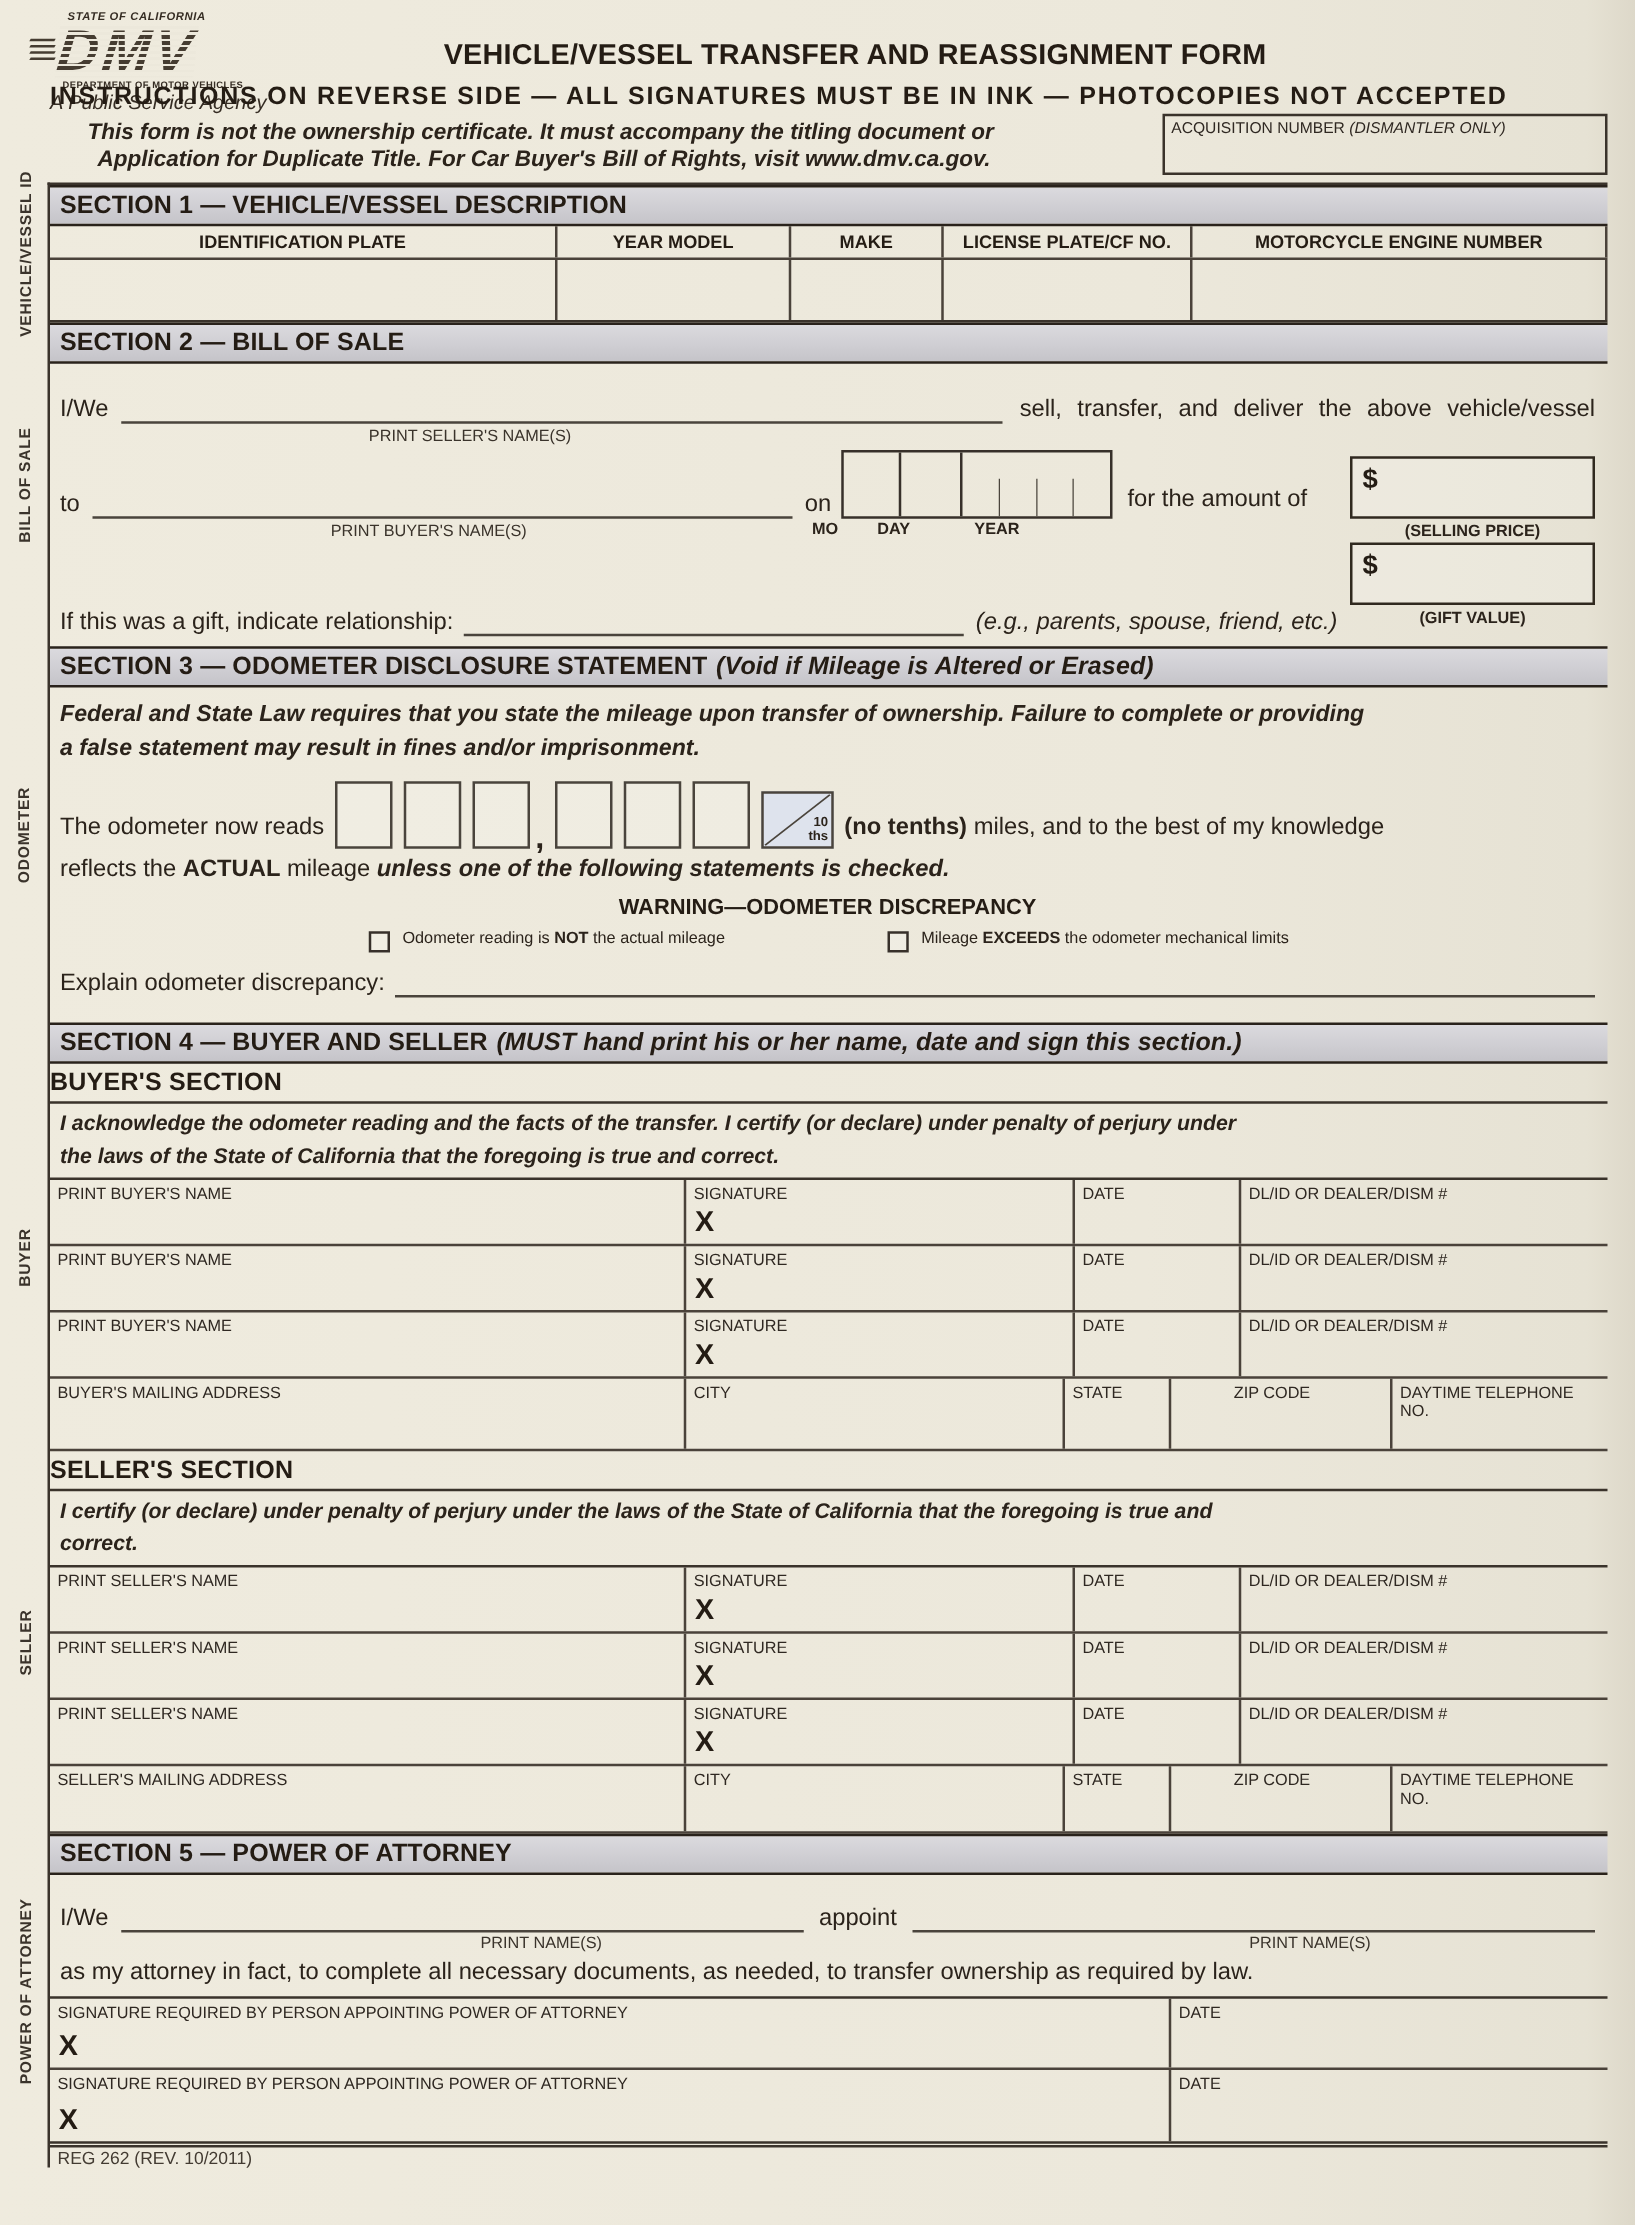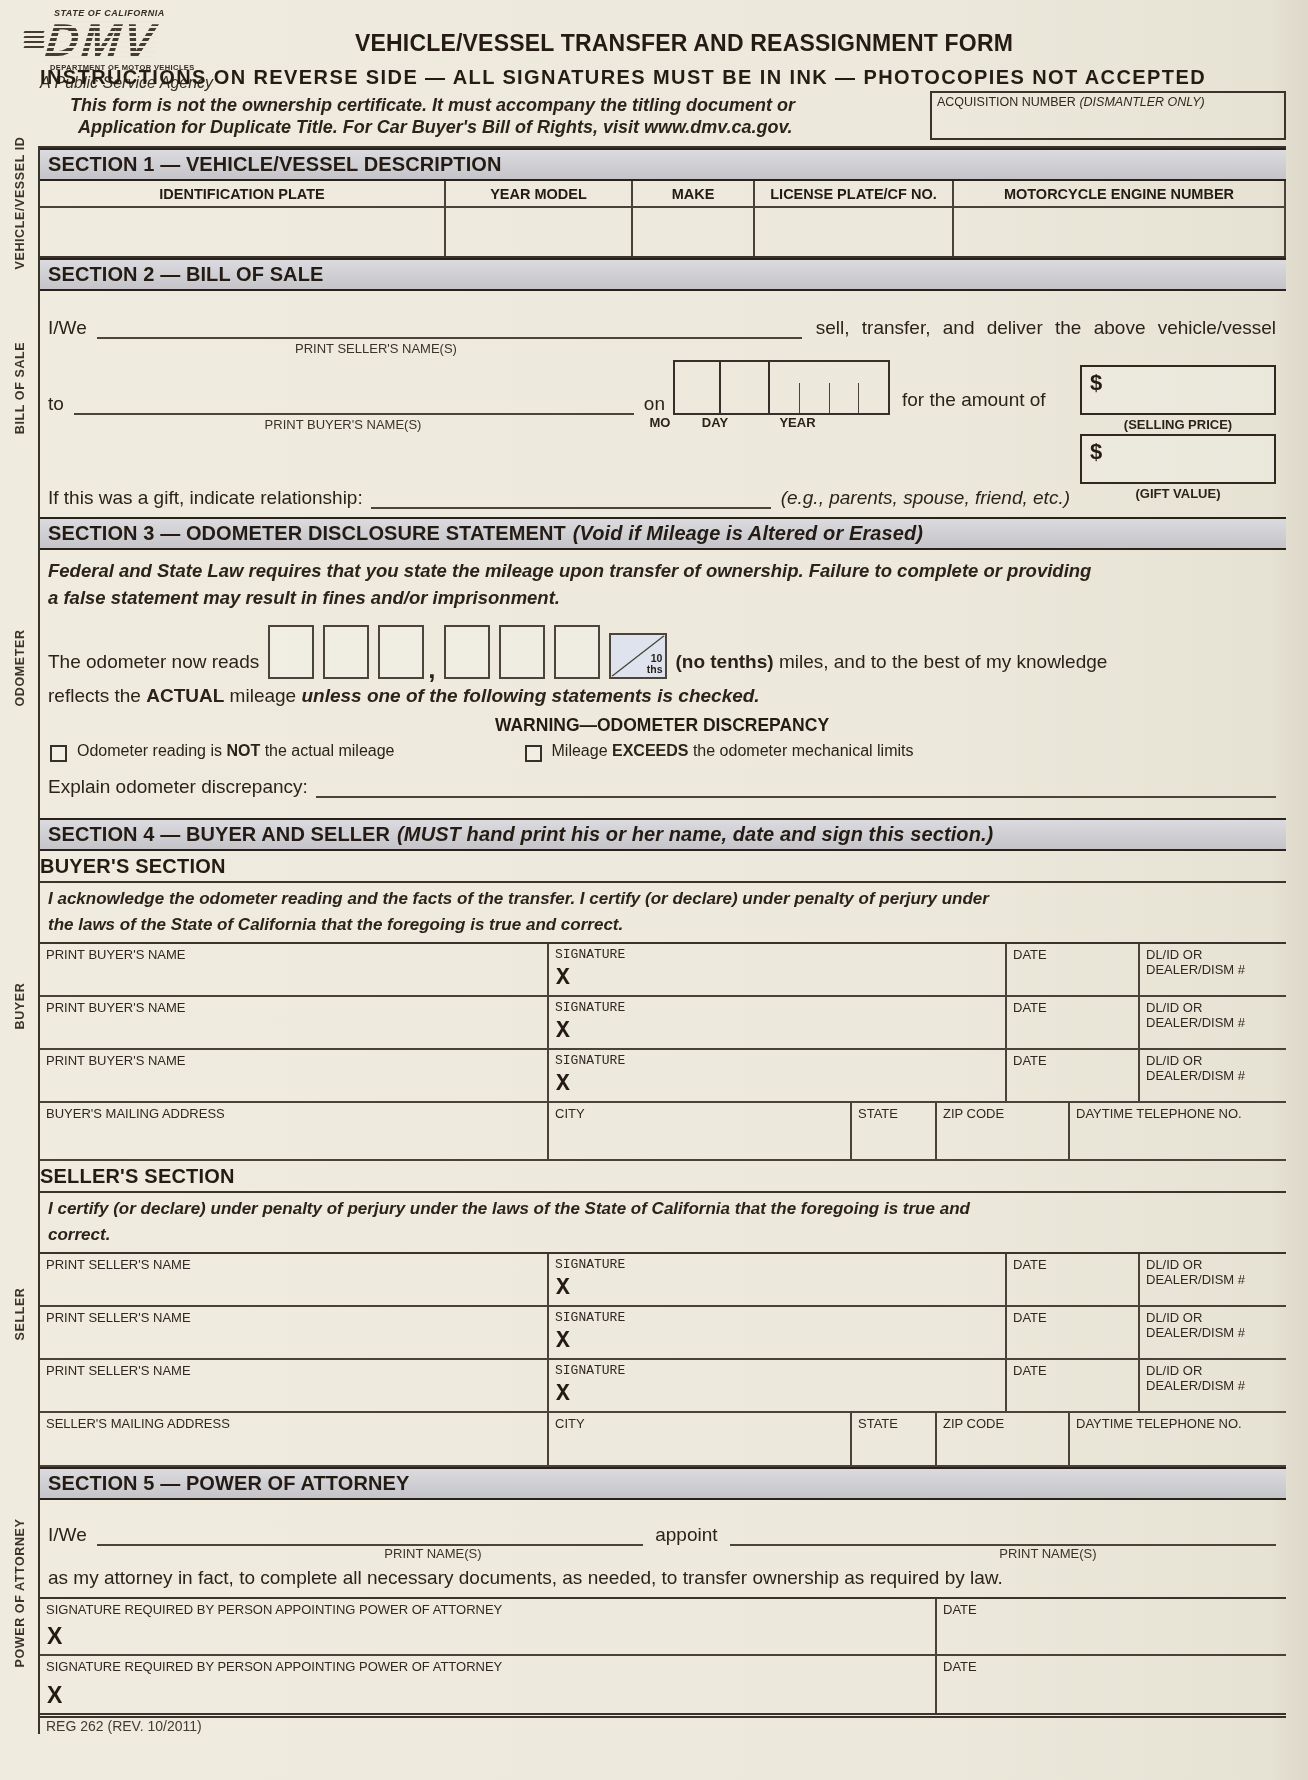--- a/index.html
+++ b/index.html
@@ -76,37 +76,37 @@
   .obox { width: 46px; height: 54px; border: 2px solid #4a443c; margin-left: 9px; background: rgba(255,255,255,.15); }
   .ocomma { font-size: 26px; font-weight: bold; margin-left: 4px; line-height: 20px; }
   .tenths { position: relative; width: 58px; height: 46px; border: 2px solid #4a443c; margin-left: 9px; background: #dee3ed; }
   .tenths svg { position: absolute; inset: 0; width: 100%; height: 100%; }
   .tenths .tt { position: absolute; right: 3px; bottom: 14px; font-size: 10.5px; font-weight: bold; line-height: 10px; }
   .tenths .tb { position: absolute; right: 3px; bottom: 3px; font-size: 10.5px; font-weight: bold; line-height: 10px; }
   .odoline .after { padding-bottom: 6px; margin-left: 8px; white-space: nowrap; }
   .b { font-weight: bold; } .bi { font-weight: bold; font-style: italic; }
   .reflects { margin-top: 6px; }
   .warn { text-align: center; font-size: 17.5px; font-weight: bold; margin-top: 8px; color:#241c14; }
-  .checks { display: flex; margin-top: 6px; font-size: 16px; }
+  .checks { display: flex; margin-top: 6px; font-size: 13px; justify-content: center; }
   .chk { width: 17px; height: 17px; border: 2px solid #37302a; margin: 3px 10px 0 2px; background: rgba(255,255,255,.2); }
   .cgroup { display: flex; align-items: flex-start; }
   .cg2 { margin-left: 128px; }
   .explain { display: flex; align-items: flex-end; margin-top: 10px; padding-bottom: 10px; }
   .explain .fline { margin-left: 8px; height: 26px; }
   
   .subhdr { text-align: left; font-size: 20px; font-weight: bold; padding: 4px 0 3px; border-bottom: 2px solid #3a332b; color:#241c14; letter-spacing:.2px;}
   .cert { font-size: 17px; font-weight: bold; font-style: italic; line-height: 26px; padding: 3px 8px 4px; border-bottom: 2px solid #3a332b; color:#2b231b; }
   .trow { display: flex; border-bottom: 2px solid #4a423a; }
   .tcell { position: relative; padding: 3px 6px; font-size: 13px; color:#2f2822; border-right: 2px solid #4a423a; }
   .tcell:last-child { border-right: none; }
   .sigx { position: absolute; left: 7px; bottom: 4px; font-size: 23px; font-weight: bold; color:#241c14; }
   .nrow { height: 53px; }
   .arow { height: 58px; }
-  .w-name { width: 509px; } .w-sig { width: 458px; font-family: Liberation Mono, monospace; } .w-date { width: 133px; } .w-dlid { flex: 1; }
-  .w-addr { width: 509px; } .w-city { width: 303px; } .w-state { width: 85px; } .w-zip { width: 133px; } .w-phone { flex: 1; }
+  .w-name { width: 509px; } .w-sig { width: 311px; } .w-date { width: 133px; } .w-dlid { flex: 1; }
+  .w-addr { width: 509px; } .w-city { width: 303px; } .w-state { width: 85px; } .w-zip { width: 133px; margin-left: 44px; } .w-phone { flex: 1; }
   
   .s5body { padding: 0 10px 0 8px; font-size: 19px; color:#2b231b; }
   .r5 { display: flex; align-items: flex-end; margin-top: 22px; }
   .r5 .appoint { margin: 0 12px; }
   .p5labels { display: flex; font-size: 13px; color:#3a332b; }
   .p5labels .pl1 { width: 330px; margin-left: 220px; text-align: center; }
   .p5labels .pl2 { width: 300px; margin-left: 300px; text-align: center; }
   .sentence { margin: 6px 0 8px; font-size: 19px; }
   .poatable { border-top: 2px solid #3a332b; }
   .prow { height: 57px; }

